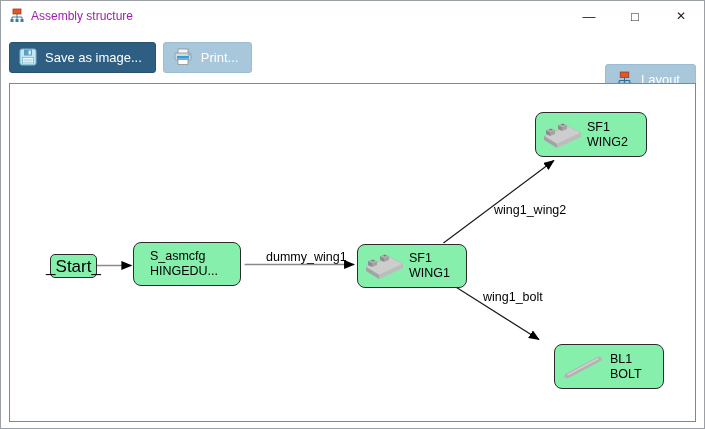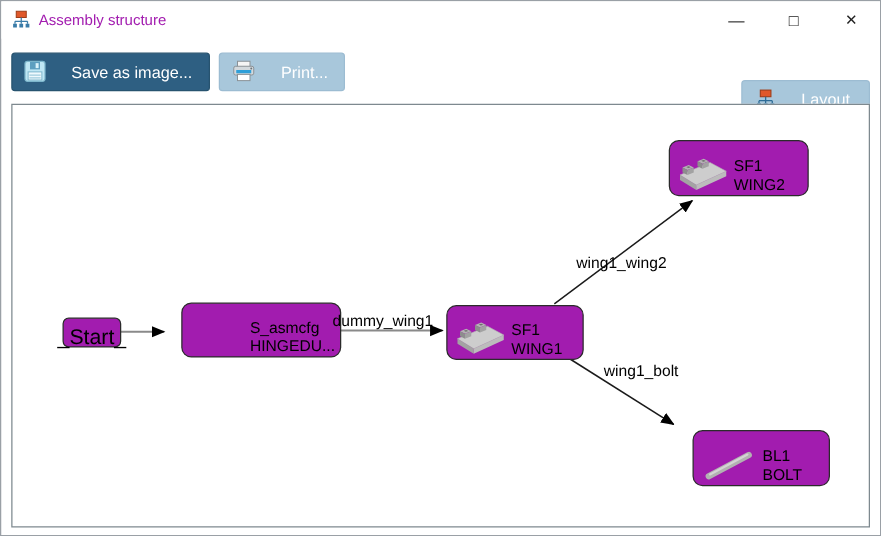--- a/index.html
+++ b/index.html
@@ -20,59 +20,59 @@
     width:46px; height:30px; display:flex; align-items:center; justify-content:center;
     font-size:13px; color:#222; background:transparent; border:none; cursor:default;
   }
   .win-btn.close-btn { font-size:12px; }
   
   .toolbar {
     position:absolute; top:40px; left:8px; right:8px; height:32px;
     display:flex; align-items:center; gap:7px;
   }
   .tb-btn {
-    height:31px; display:inline-flex; align-items:center; gap:20px;
+    height:31px; display:inline-flex; align-items:center; gap:8px;
     padding:0 13px 0 9px; border-radius:3px; font-size:13px; color:#ffffff;
     font-family:"Liberation Sans", sans-serif; cursor:default;
   }
   .tb-btn.primary { background:#2E5F82; border:1px solid #27536f; }
   .tb-btn.light   { background:#A8C7DB; border:1px solid #9cbcd2; }
   .tb-btn .ico { display:block; }
   .layout-btn { margin-left:auto; position:relative; padding:0 15px 0 10px;margin-top:44px; }
   .layout-btn .corner-arrow {
     position:absolute; right:3px; bottom:3px; width:0; height:0;
     border-left:5px solid transparent; border-bottom:5px solid #444;
   }
   
   .panel {
     position:absolute; left:8px; top:82px; width:687px; height:339px;
     background:#ffffff; border:1px solid #7E898F;
   }
   .edges { position:absolute; left:0; top:0; width:100%; height:100%; }
   .node {
-    position:absolute; background:#a21caf; border:1.5px solid #2b2b2b; border-radius:8px;
-    display:flex; align-items:flex-end; font-size:12.5px; line-height:15px; color:#000;
+    position:absolute; background:#86efac; border:1.5px solid #2b2b2b; border-radius:8px;
+    display:flex; align-items:center; font-size:12.5px; line-height:15px; color:#000;
   }
   .node .txt { white-space:nowrap; }
   .node-start {
     left:40px; top:170px; width:47px; height:24px; border-radius:5px;
     justify-content:center; font-size:17px;
   }
   .node-asmcfg {
-    left:135px; top:158px; width:128px; height:44px;
-    justify-content:flex-end; padding-right:4px; text-align:left;
+    left:123px; top:158px; width:108px; height:44px;
+    justify-content:flex-end; padding-right:22px; text-align:left;
   }
   .node-wing1 { left:347px; top:160px; width:110px; height:44px; padding-left:5px; gap:4px; }
   .node-wing2 { left:525px; top:28px;  width:112px; height:45px; padding-left:5px; gap:4px; }
   .node-bolt  { left:544px; top:260px; width:110px; height:45px; padding-left:6px; gap:5px; }
   .edge-label {
     position:absolute; font-size:12.5px; color:#000; white-space:nowrap;
   }
   .lbl-dummy { left:256px; top:166px; }
-  .lbl-w1w2  { left:451px; top:119px; }
+  .lbl-w1w2  { left:484px; top:119px; }
   .lbl-w1b   { left:473px; top:206px; }
 </style>
 </head>
 <body>
 
 <div class="window">
 
   <div class="titlebar">
     <svg class="app-icon" viewBox="0 0 16 16">
       <rect x="4" y="1" width="8" height="5" fill="#E0582A" stroke="#9e3c17" stroke-width="0.8"></rect>

